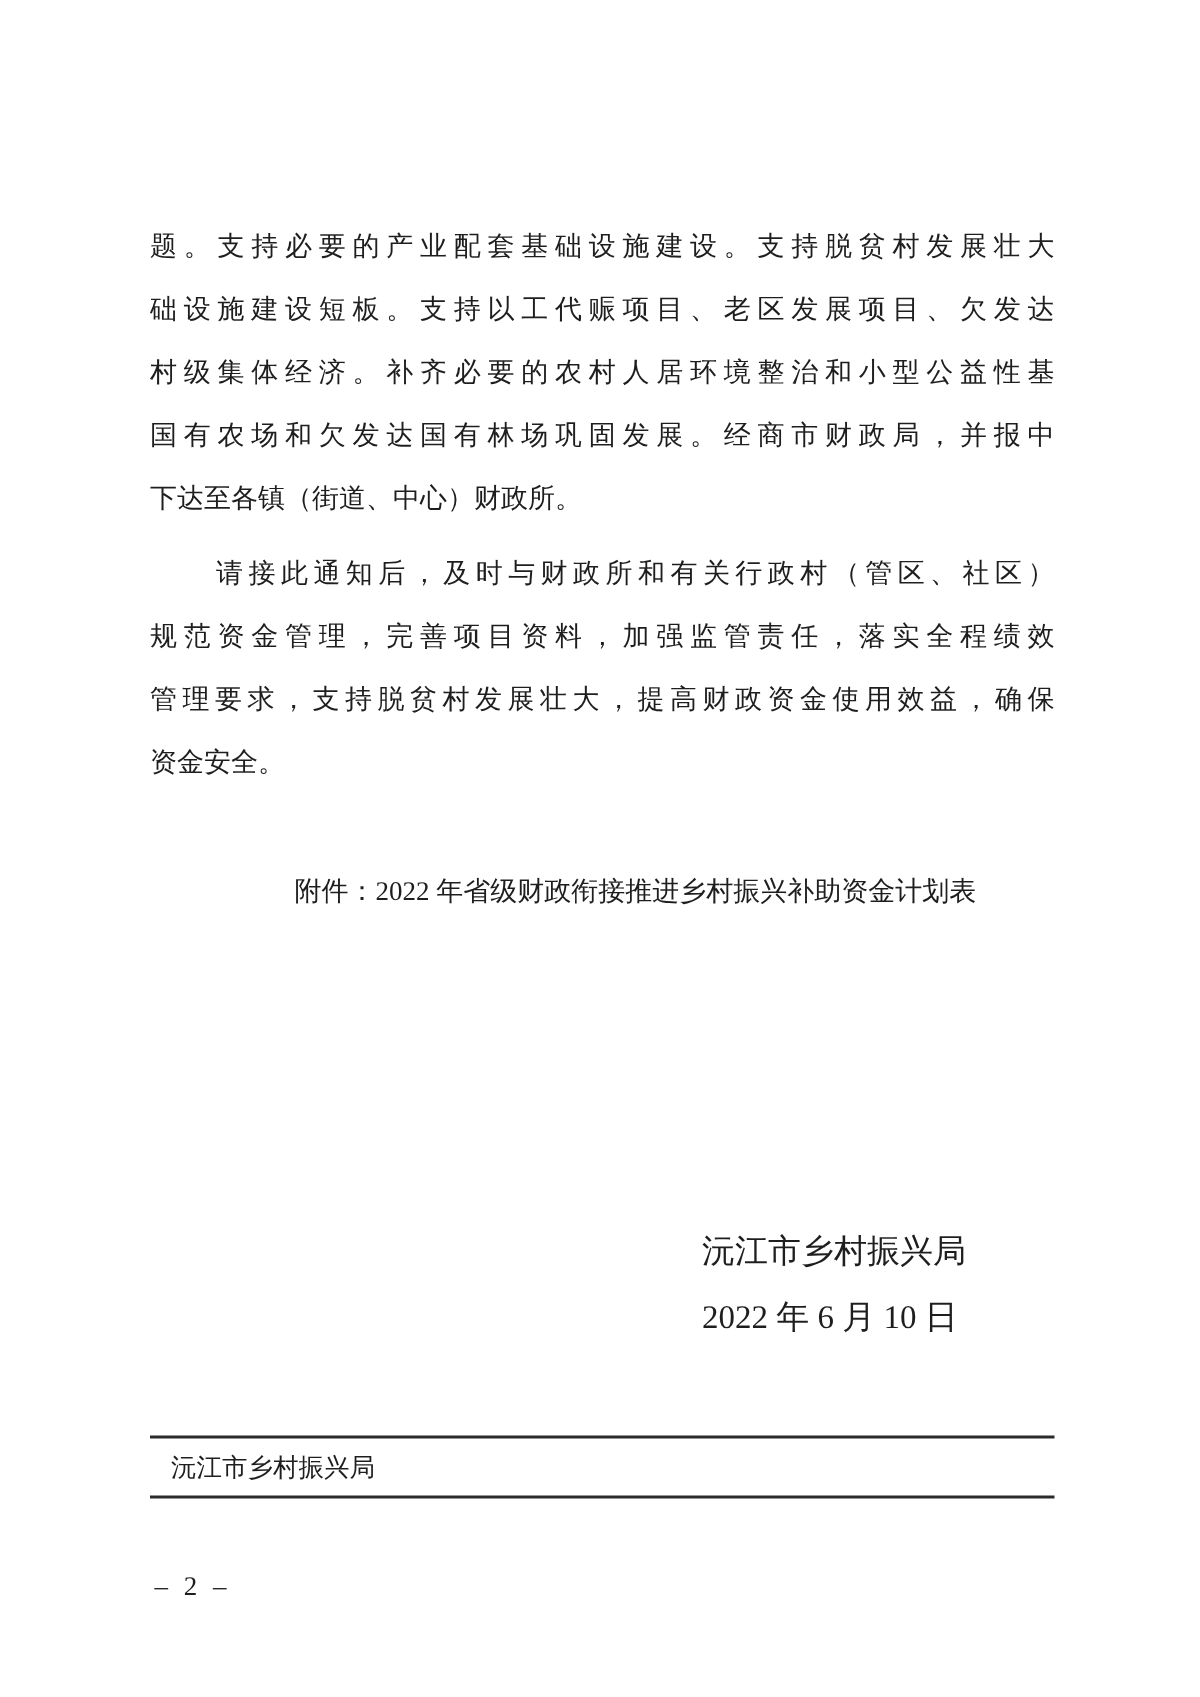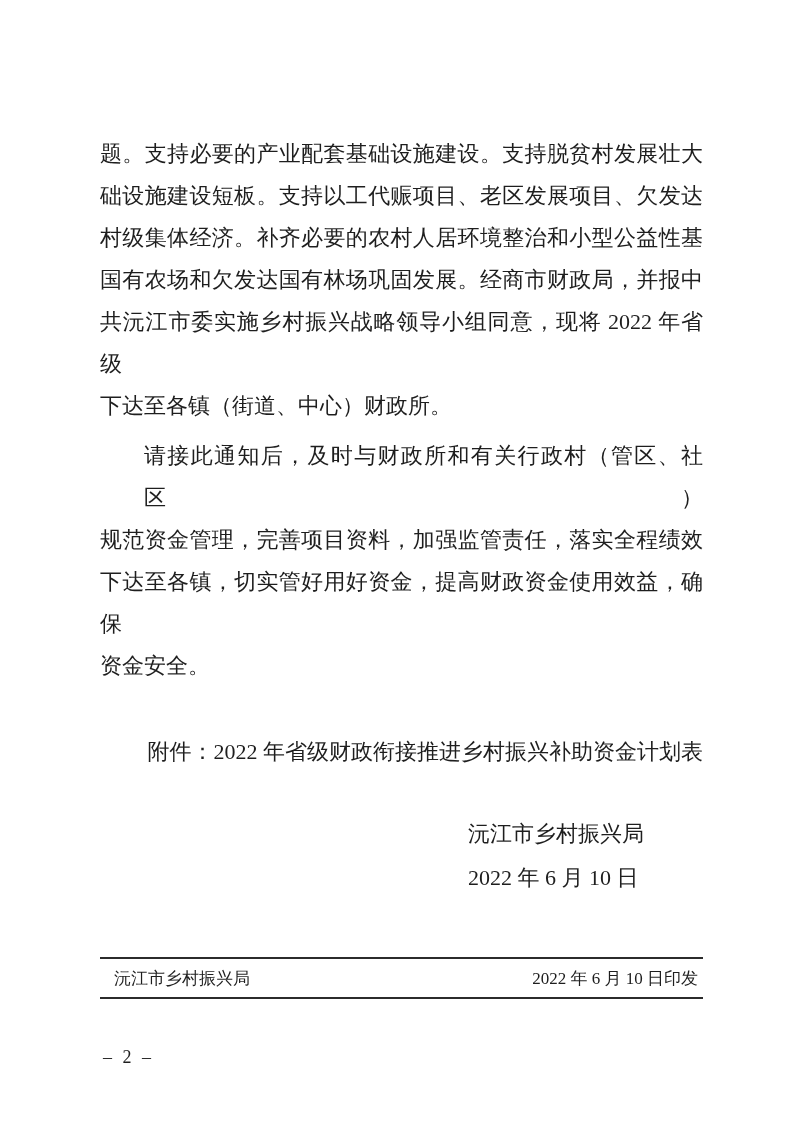--- a/index.html
+++ b/index.html
@@ -12,42 +12,42 @@
     width: 800px;
     height: 1131px;
     background: #ffffff;
     overflow: hidden;
     font-family: "Liberation Serif", "DejaVu Serif", serif;
     color: #1e1e1e;
   }
   .content {
     position: absolute;
     left: 100px;
-    top: 133px;
+    top: 143px;
     width: 603px;
-    font-size: 22px;
+    font-size: 18px;
     line-height: 42px;
   }
   .paragraph { margin: 0; }
   .para-2 { margin-top: 8px; }
   .line {
     text-align: justify;
     text-align-last: justify;
   }
   .line.indent {
     padding-left: 44px; 
   }
   .line.last {
     text-align: center;
     text-align-last: left;
   }
   .attachment {
     margin-top: 44px;
     padding-left: 44px;
-    text-align: right;
+    text-align: center;
     white-space: nowrap;
   }
   .signature {
     position: absolute;
     left: 468px;
     top: 812px;
     font-size: 22px;
     line-height: 44px;
     white-space: nowrap;
   }
@@ -81,40 +81,38 @@
 
 <div class="page">
 
   <main class="content">
 
     <section class="paragraph para-1">
       <div class="line">题。支持必要的产业配套基础设施建设。支持脱贫村发展壮大</div>
       <div class="line">础设施建设短板。支持以工代赈项目、老区发展项目、欠发达</div>
       <div class="line">村级集体经济。补齐必要的农村人居环境整治和小型公益性基</div>
       <div class="line">国有农场和欠发达国有林场巩固发展。经商市财政局，并报中</div>
-      <div class="line">共沅江市委实施乡村振兴战略领导小组同意，现将 2022 年省级</div>
       <div class="line last">下达至各镇（街道、中心）财政所。</div>
     </section>
 
     <section class="paragraph para-2">
       <div class="line indent">请接此通知后，及时与财政所和有关行政村（管区、社区）</div>
       <div class="line">规范资金管理，完善项目资料，加强监管责任，落实全程绩效</div>
-      <div class="line">下达至各镇，切实管好用好资金，提高财政资金使用效益，确保</div>
+      <div class="line">管理要求，支持脱贫村发展壮大，提高财政资金使用效益，确保</div>
       <div class="line last">资金安全。</div>
     </section>
 
     <div class="attachment">附件：2022 年省级财政衔接推进乡村振兴补助资金计划表</div>
 
   </main>
 
   <div class="signature">
     <div class="sig-org">沅江市乡村振兴局</div>
     <div class="sig-date">2022 年 6 月 10 日</div>
   </div>
 
   <div class="footer">
     <span class="footer-org">沅江市乡村振兴局</span>
-    <span class="footer-print">2022 年 6 月 10 日印发</span>
   </div>
 
   <div class="page-number">– 2 –</div>
 
 </div>
 
 </body></html>

